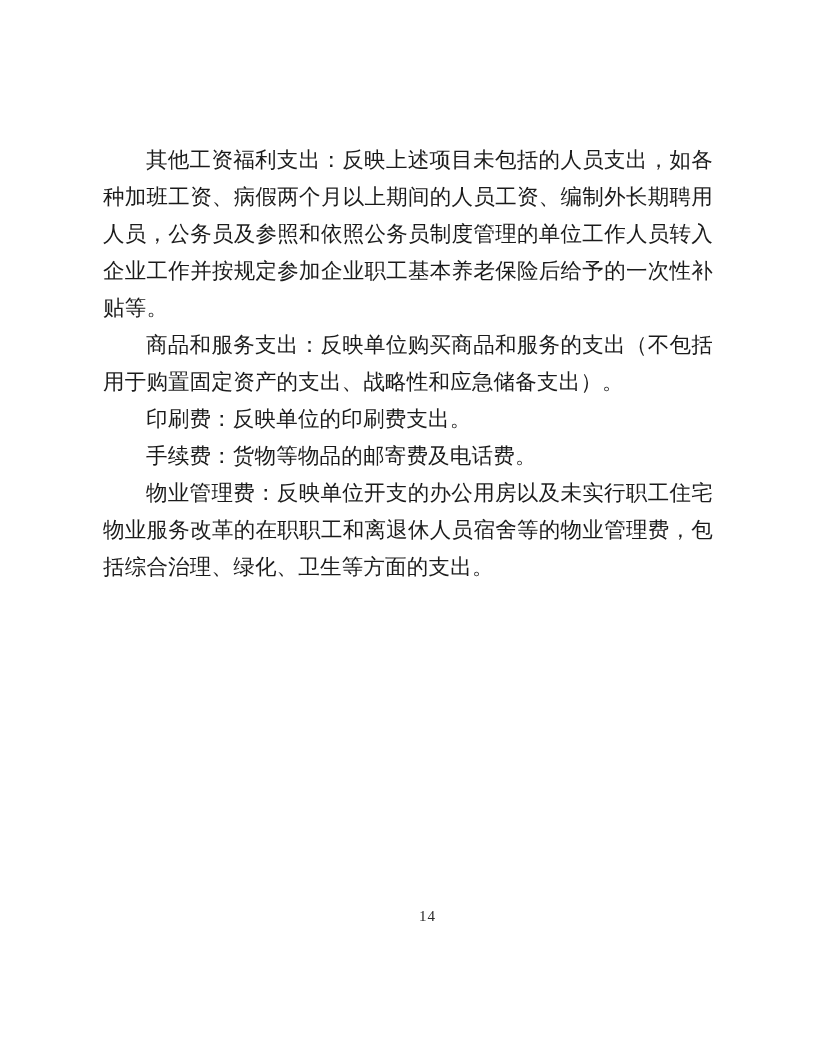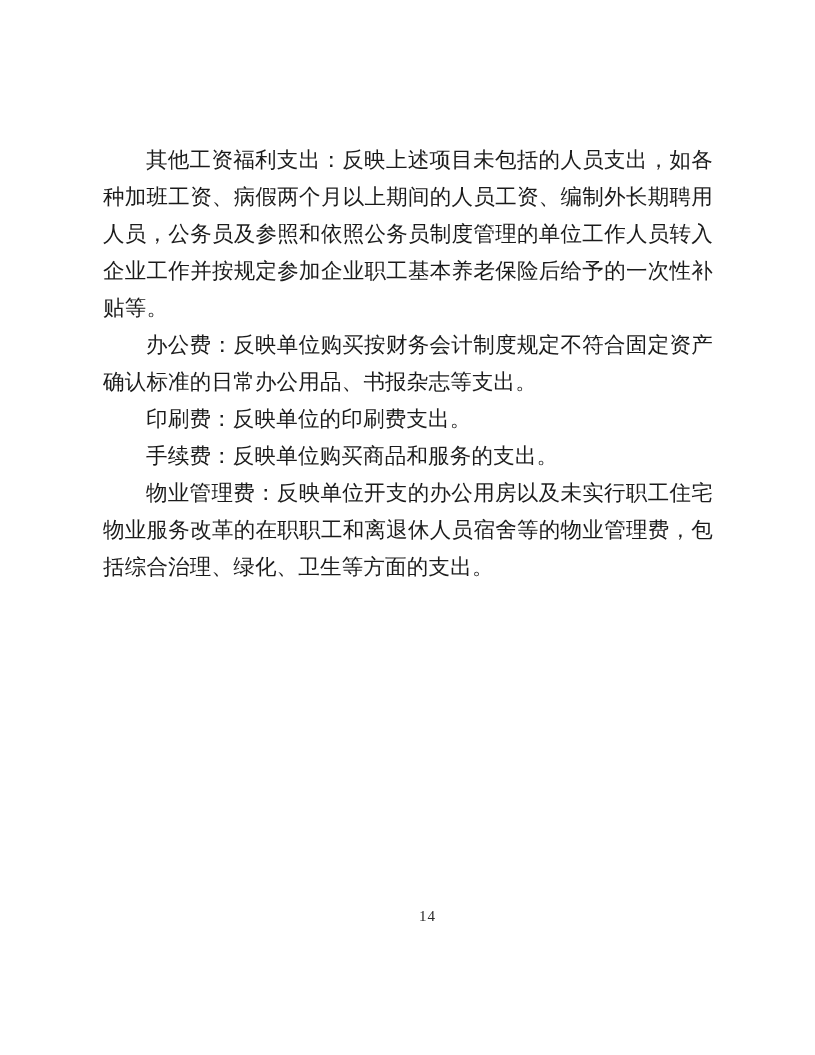--- a/index.html
+++ b/index.html
@@ -54,21 +54,21 @@
     letter-spacing: 1px;
     color: #2a2a2a;
   }
 </style>
 </head>
 <body>
 
 <div class="doc-page">
   <main class="doc-body">
       <p class="para">其他工资福利支出：反映上述项目未包括的人员支出，如各种加班工资、病假两个月以上期间的人员工资、编制外长期聘用人员，公务员及参照和依照公务员制度管理的单位工作人员转入企业工作并按规定参加企业职工基本养老保险后给予的一次性补贴等。</p>
-      <p class="para">办公费：反映单位购买按财务会计制度规定不符合固定资产确认标准的日常办公用品、书报杂志等支出。</p>
+      <p class="para">商品和服务支出：反映单位购买商品和服务的支出（不包括用于购置固定资产的支出、战略性和应急储备支出）。</p>
       <p class="para">印刷费：反映单位的印刷费支出。</p>
-      <p class="para">手续费：反映单位购买商品和服务的支出。</p>
+      <p class="para">手续费：货物等物品的邮寄费及电话费。</p>
       <p class="para">物业管理费：反映单位开支的办公用房以及未实行职工住宅物业服务改革的在职职工和离退休人员宿舍等的物业管理费，包括综合治理、绿化、卫生等方面的支出。</p>
     </main>
   <footer class="page-footer">
     <span class="page-number">14</span>
   </footer>
 </div>
 
 </body></html>

